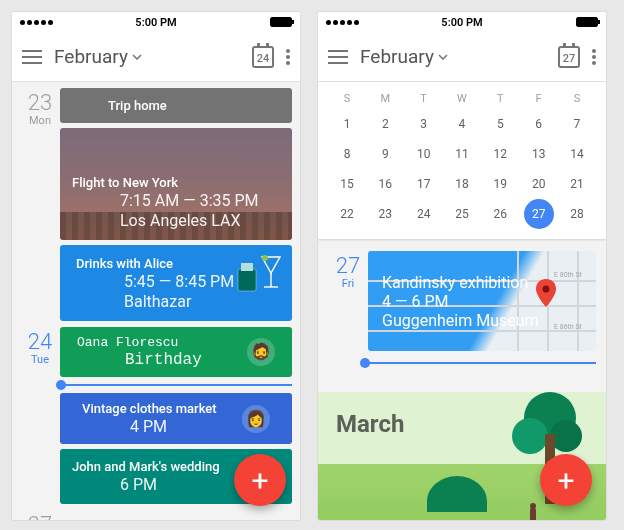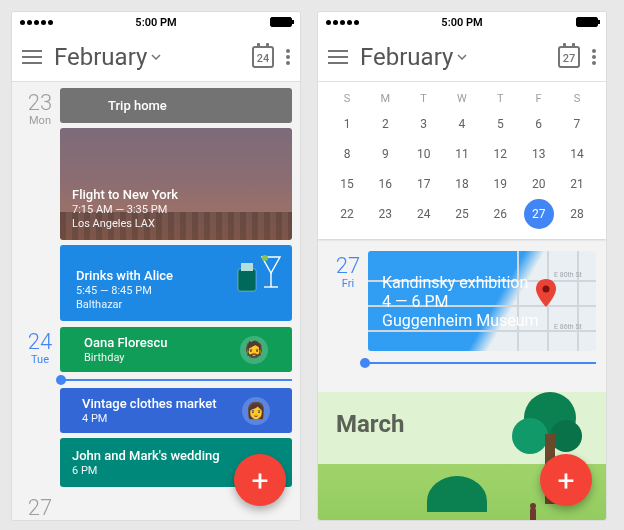--- a/index.html
+++ b/index.html
@@ -41,21 +41,21 @@
   .appbar {
     height: 50px;
     background: #fff;
     display: flex;
     align-items: center;
     padding: 0 10px;
     gap: 12px;
     border-bottom: 1px solid #e0e0e0;
   }
   .appbar .title {
-    font-size: 24px;
+    font-size: 19px;
     color: #555;
     font-weight: 400;
     display: flex;
     align-items: center;
     gap: 4px;
   }
   .appbar .spacer { flex: 1; }
   .hamburger, .today-badge, .kebab { color: #757575; cursor: pointer; }
   .hamburger svg, .kebab svg { display: block; }
   .today-badge {
@@ -85,27 +85,27 @@
   .events-col { flex: 1; display: flex; flex-direction: column; gap: 5px; }
   .event-card {
     border-radius: 3px;
     color: #fff;
     padding: 10px 12px;
     font-size: 13px;
     position: relative;
     overflow: hidden;
   }
   .event-card .et { font-weight: 500; }
-  .event-card .esub { font-size: 11px; opacity: 0.92; margin-top: 1px; }
+  .event-card .esub { font-size: 16px; opacity: 0.92; margin-top: 1px; margin-left: 48px; }
   .card-teal { background: #737373; padding-left: 48px; }
   .card-skyline { background: linear-gradient(to bottom, #7d6b7a 0%, #8a6d72 45%, #a97360 100%); height: 112px; display: flex; flex-direction: column; justify-content: flex-end; }
   .card-skyline::after { content:""; position:absolute; bottom:0; left:0; right:0; height:28px; background: repeating-linear-gradient(90deg, rgba(0,0,0,0.35) 0 6px, rgba(0,0,0,0.25) 6px 12px); }
   .card-skyline > * { position: relative; z-index:1; }
   .card-blue { background: #1e88e5; height: 76px; display:flex; flex-direction:column; justify-content:flex-end;padding-left:16px; }
-  .card-green { background: #0f9d58; display:flex; align-items:center; padding:8px 24px; }
+  .card-green { background: #0f9d58; display:flex; align-items:center; padding:8px 17px;font-family:Liberation Mono, monospace; }
   .card-green .avatar { width:28px; height:28px; background:#fff3; border-radius:50%; margin-left:auto; overflow:hidden; display:flex; align-items:center; justify-content:center; font-size:16px; }
   .card-blue2 { background: #3367d6; display:flex; align-items:center; padding:8px 22px; }
   .card-blue2 .avatar { width:28px; height:28px; background:#fff3; border-radius:50%; margin-left:auto; display:flex; align-items:center; justify-content:center; font-size:16px; }
   .card-teal2 { background: #00897b; }
 
   
   .drink-deco { position:absolute; right:10px; top:8px; }
   .drink-deco svg { display:block; }
 
   

